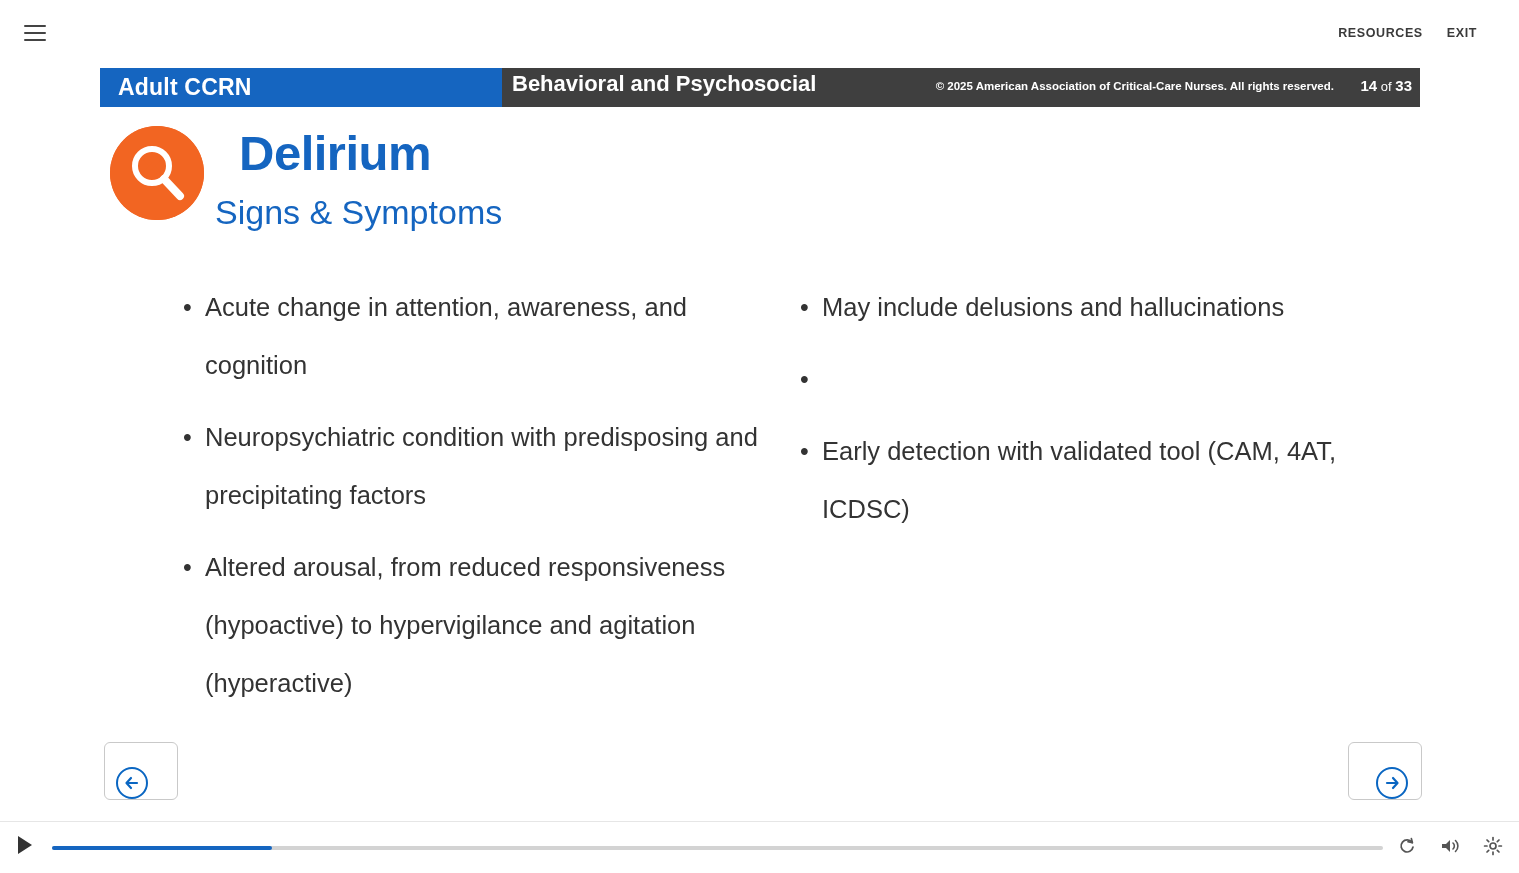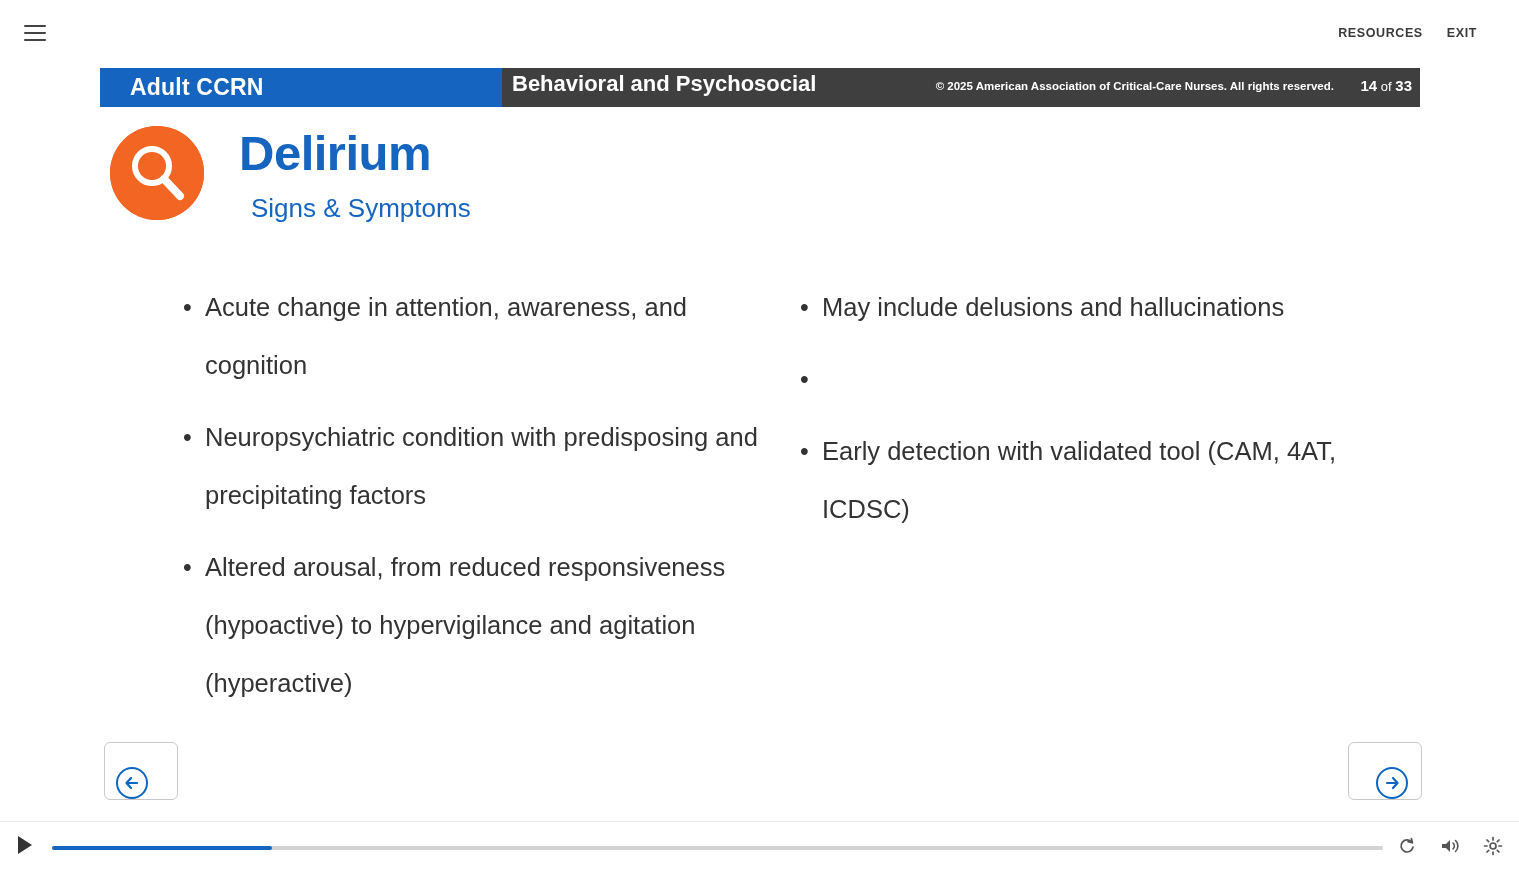--- a/index.html
+++ b/index.html
@@ -60,21 +60,21 @@
     left: 100px; top: 68px;
     width: 1320px;
     height: 39px;
     display: flex;
   }
   .band-left {
     width: 402px;
     background: #1565c0;
     display: flex;
     align-items: center;
-    padding-left: 30px;
+    padding-left: 18px;
   }
   .band-left .t {
     color: #ffffff;
     font-size: 23px;
     font-weight: bold;
     letter-spacing: 0.2px;
   }
   .band-right {
     flex: 1;
     background: #3f3f3f;
@@ -123,23 +123,22 @@
     left: 215px; top: 125px;
     font-size: 49px;
     font-weight: bold;
     color: #1565c0;
     letter-spacing: -0.5px;
     margin-left: 24px;
   }
   .title-sub {
     position: absolute;
     left: 215px; top: 193px;
-    font-size: 26px;
+    font-size: 34px;
     color: #1565c0;
-    margin-left: 36px;
   }
 
   
   .col {
     position: absolute;
     top: 278px;
   }
   .col-left { left: 183px; width: 600px; }
   .col-right { left: 800px; width: 600px; }
 

